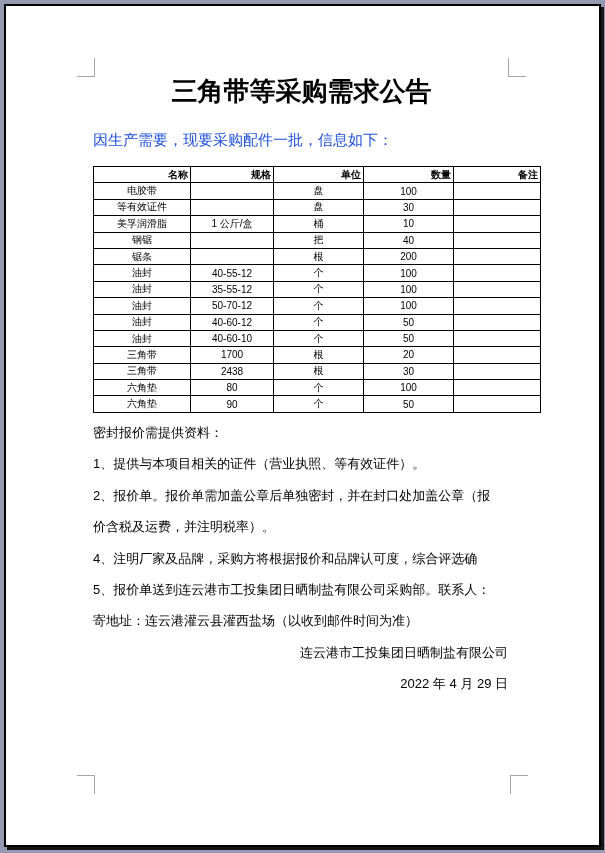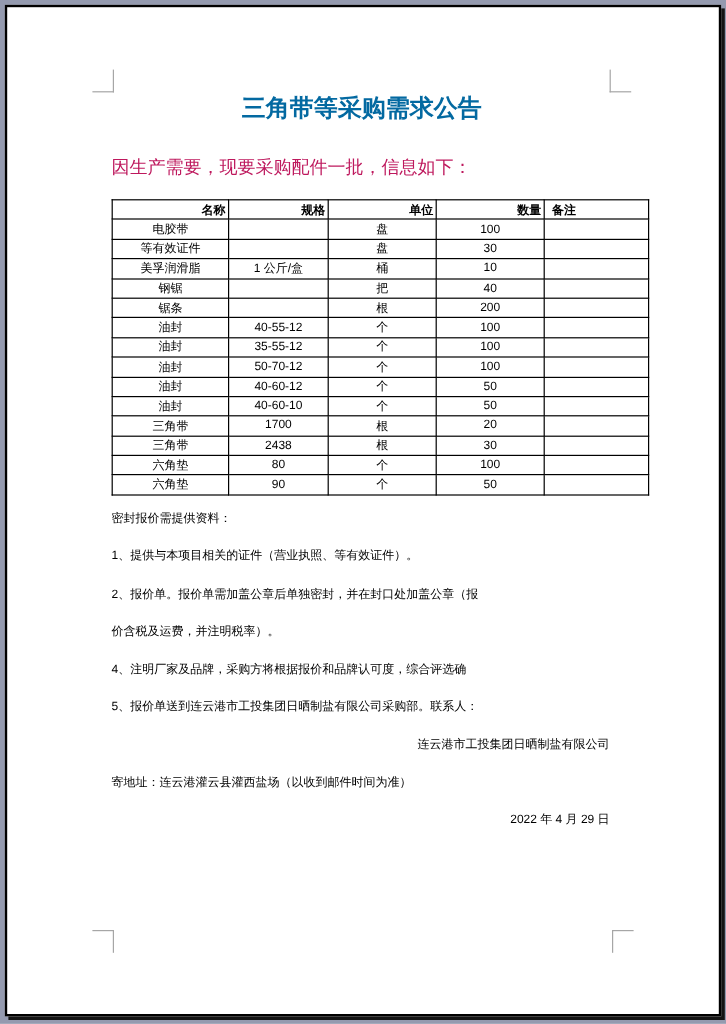--- a/index.html
+++ b/index.html
@@ -33,34 +33,34 @@
   .crop-br { left: 504px; top: 769px; border-left: 1px solid #a6a6a6;  border-top: 1px solid #a6a6a6; }
 
   .doc-title {
     position: absolute;
     left: 87px;
     top: 68px;
     width: 417px;
     height: 34px;
     line-height: 34px;
     text-align: center;
-    font-size: 20px;
+    font-size: 26px;
     font-weight: bold;
-    color: #0369a1;
+    color: #000000;
     white-space: nowrap;
   }
   .doc-intro {
     position: absolute;
     left: 87px;
     top: 121px;
     width: 460px;
     height: 25px;
     line-height: 25px;
     font-size: 15px;
-    color: #be185d;
+    color: #1d4ed8;
     white-space: nowrap;
   }
   table.items {
     position: absolute;
     left: 87px;
     top: 160px;
     width: 447px;
     border-collapse: collapse;
     table-layout: fixed;
     font-size: 10px;
@@ -69,31 +69,31 @@
   table.items th, table.items td {
     border: 1px solid #000000;
     height: 15.4px;
     padding: 0 2px;
     text-align: center;
     vertical-align: middle;
     overflow: hidden;
     white-space: nowrap;
   }
   table.items th { font-weight: bold; text-align: right; }
-  table.items th.col-remark { text-align: left; padding-left: 6px; }
+  table.items th.col-remark { text-align: right; padding-left: 6px; }
   .body-lines {
     position: absolute;
     left: 87px;
     top: 411px;
     width: 417px;
   }
   .body-line {
     height: 31.4px;
     line-height: 31.4px;
-    font-size: 10px;
+    font-size: 13px;
     color: #000000;
     white-space: nowrap;
     text-align: left;
   }
   .body-line.align-right { text-align: right; padding-right: 2px; }
 </style>
 </head>
 <body>
 
 <div class="page">
@@ -224,17 +224,17 @@
       </tbody>
   </table>
 
   <div class="body-lines">
       <div class="body-line align-left">密封报价需提供资料：</div>
       <div class="body-line align-left">1、提供与本项目相关的证件（营业执照、等有效证件）。</div>
       <div class="body-line align-left">2、报价单。报价单需加盖公章后单独密封，并在封口处加盖公章（报</div>
       <div class="body-line align-left">价含税及运费，并注明税率）。</div>
       <div class="body-line align-left">4、注明厂家及品牌，采购方将根据报价和品牌认可度，综合评选确</div>
       <div class="body-line align-left">5、报价单送到连云港市工投集团日晒制盐有限公司采购部。联系人：</div>
+      <div class="body-line align-left">寄地址：连云港灌云县灌西盐场（以收到邮件时间为准）</div>
       <div class="body-line align-right">连云港市工投集团日晒制盐有限公司</div>
-      <div class="body-line align-left">寄地址：连云港灌云县灌西盐场（以收到邮件时间为准）</div>
       <div class="body-line align-right">2022 年 4 月 29 日</div>
     </div>
 </div>
 
 </body></html>

